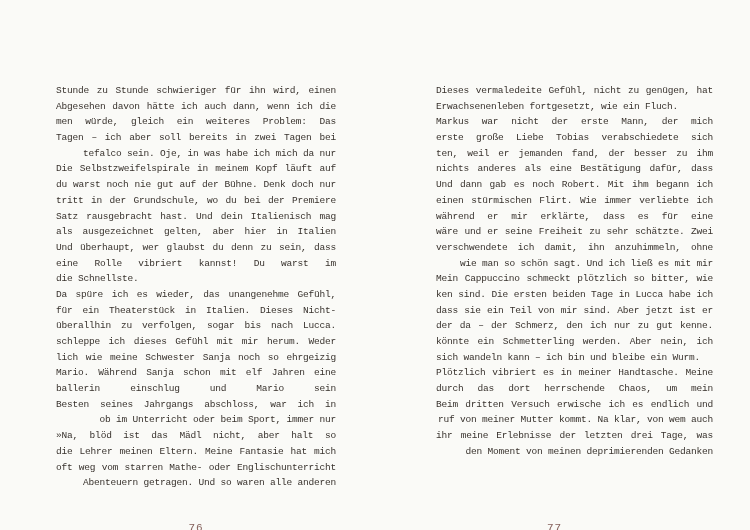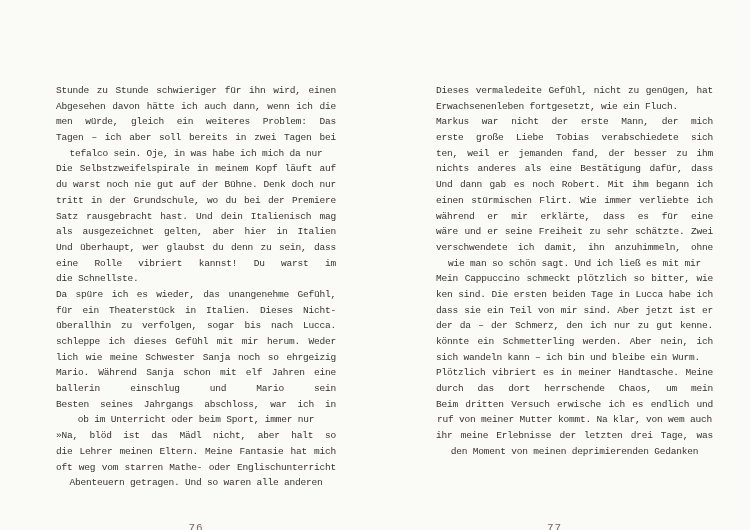--- a/index.html
+++ b/index.html
@@ -27,21 +27,21 @@
   .textblock.left  { left: 56px;  width: 280px; }
   .textblock.right { left: 436px; width: 277px; }
   .line {
     height: 15.7px;
     overflow: hidden;
     text-align: justify;
     text-align-last: justify;
     white-space: normal;
   }
   .line.para-end {
-    text-align: center;
+    text-align: right;
     text-align-last: left;
   }
   .folio {
     position: absolute;
     top: 482px;
     text-align: center;
     color: #85615c;
     font-size: 11px;
     letter-spacing: 1px;
   }

